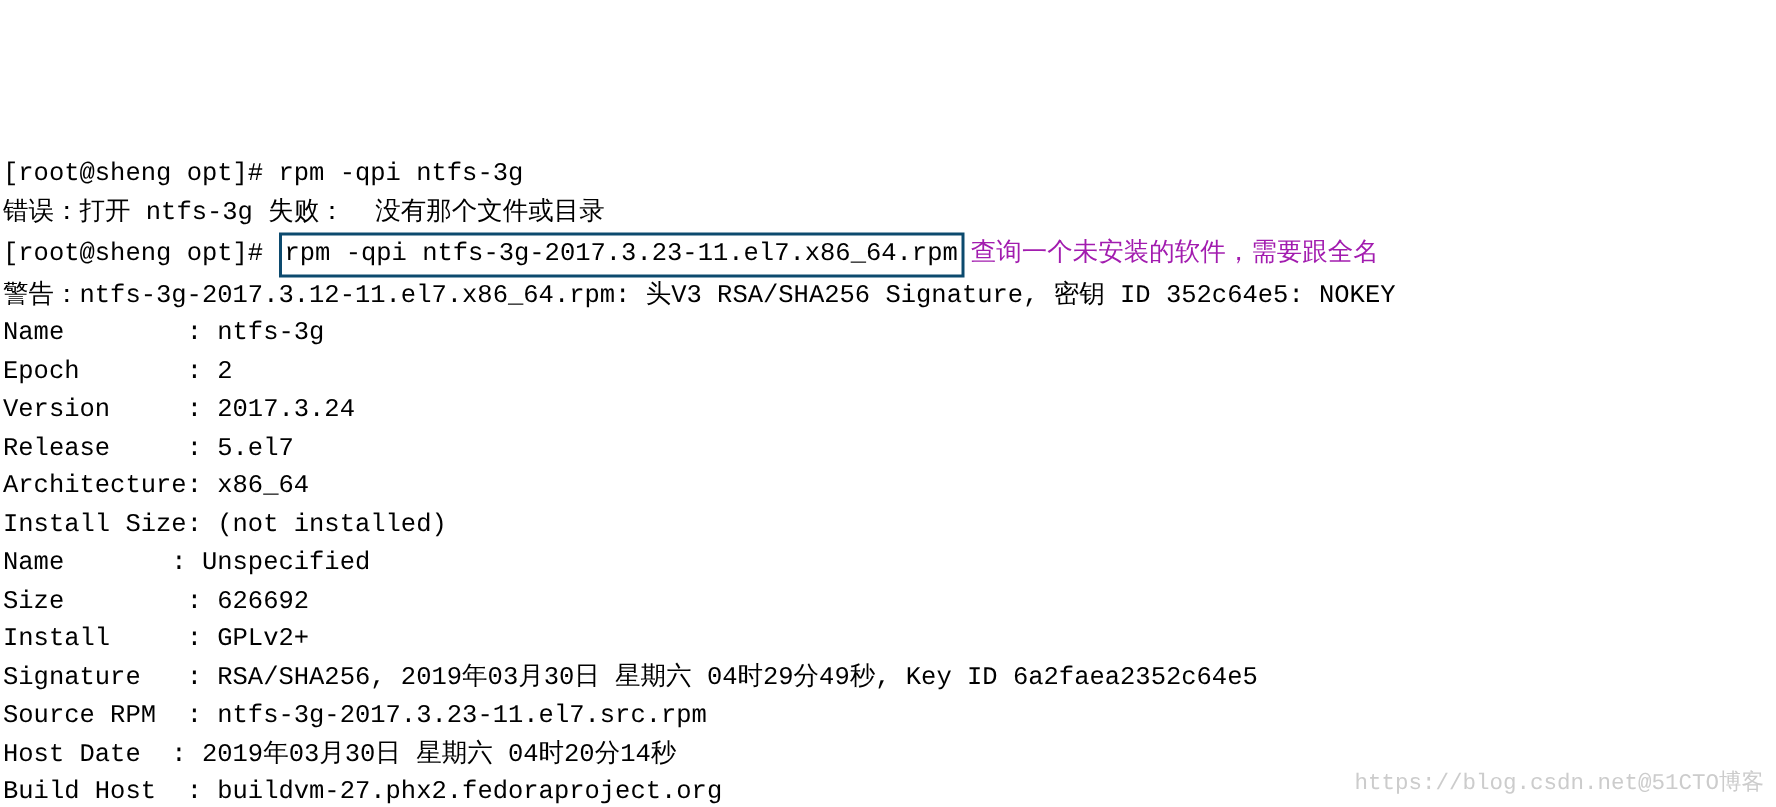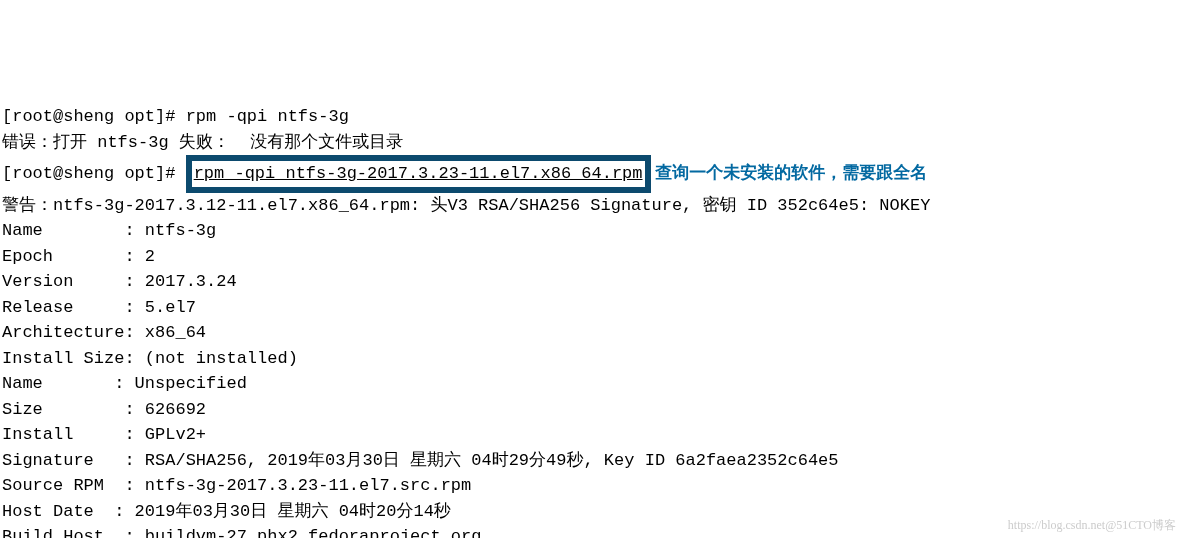--- a/index.html
+++ b/index.html
@@ -6,37 +6,36 @@
       margin: 0;
       padding: 2px;
       font-family: "Consolas", "Courier New", monospace;
       font-size: 17px;
       line-height: 1.5;
       background: #ffffff;
       color: #000000;
       white-space: pre;
     }
     .highlight-box {
-      border: 6px solid #0c4a6e;
+      border: 2px solid #0c4a6e;
       padding: 0 2px;
       display: inline-block;
-      text-decoration: underline;
     }
     .annotation {
-      color: #0369a1;
-      font-weight: bold;
+      color: #a21caf;
+      font-weight: normal;
       font-family: "Microsoft YaHei", "SimHei", sans-serif;
     }
     .watermark {
       position: fixed;
       bottom: 4px;
       right: 8px;
-      font-size: 12px;
+      font-size: 15px;
       color: #cccccc;
-      font-family: Liberation Serif, serif;
+      font-family: Liberation Mono, monospace;
     }
   </style>
 </head>
 <body>
 
 
 
 <div><span>[root@sheng opt]# </span><span>rpm -qpi ntfs-3g</span>
 <span>错误：打开 ntfs-3g 失败：  没有那个文件或目录</span>
 <span>[root@sheng opt]# </span><span class="highlight-box">rpm -qpi ntfs-3g-2017.3.23-11.el7.x86_64.rpm</span><span class="annotation"> 查询一个未安装的软件，需要跟全名</span>

